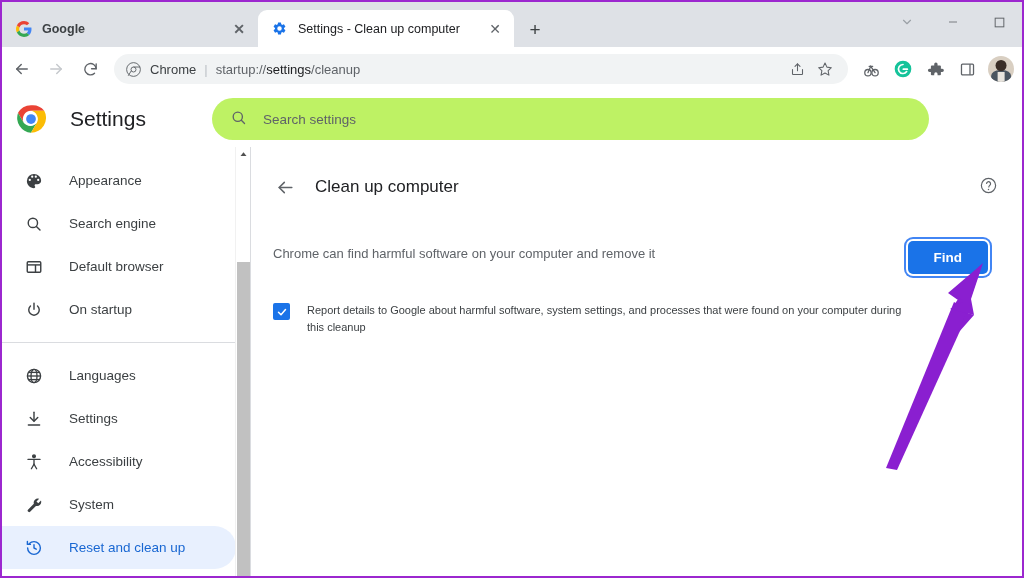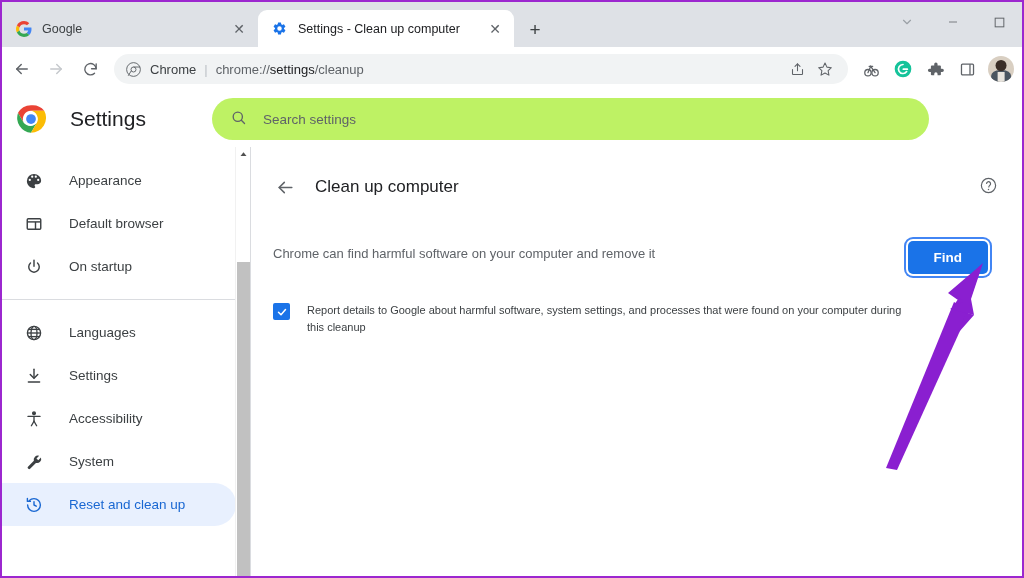--- a/index.html
+++ b/index.html
@@ -27,21 +27,21 @@
     position: relative;
     height: 37px;
     display: flex; align-items: center;
     padding: 0 10px 0 14px;
     gap: 10px;
     font-size: 13px;
     color: #3c4043;
     border-radius: 9px 9px 0 0;
     cursor: default;
   }
-  .tab.inactive { width: 256px; color: #3c4043; }
+  .tab.inactive { width: 256px; color: #3c4043; font-weight: bold; }
   .tab.active {
     width: 256px;
     background: #ffffff;
     color: #202124;
   }
   .tab-favicon { width: 16px; height: 16px; flex: 0 0 16px; position: relative; }
   .tab-title {
     flex: 1 1 auto; white-space: nowrap; overflow: hidden;
     text-overflow: ellipsis; font-size: 12.5px;
   }
@@ -281,21 +281,21 @@
       <span class="omni-icon">
         <svg width="15" height="15" viewBox="0 0 48 48">
           <circle cx="24" cy="24" r="22" fill="none" stroke="#5f6368" stroke-width="3"></circle>
           <circle cx="24" cy="24" r="8" fill="none" stroke="#5f6368" stroke-width="3"></circle>
           <line x1="24" y1="16" x2="45" y2="16" stroke="#5f6368" stroke-width="3"></line>
           <line x1="17" y1="28" x2="7" y2="44" stroke="#5f6368" stroke-width="3"></line>
         </svg>
       </span>
       <span class="omni-chip">Chrome</span>
       <span class="omni-sep">|</span>
-      <span class="omni-url"><span>chrome://</span><span class="strong">settings</span><span>/cleanup</span></span>
+      <span class="omni-url"><span>startup://</span><span class="strong">settings</span><span>/cleanup</span></span>
       <span class="omni-actions">
         <span class="omni-act">
           <svg width="15" height="15" viewBox="0 0 24 24" fill="none" stroke="#5f6368" stroke-width="1.7" stroke-linecap="round" stroke-linejoin="round">
               <path d="M4 12v7a1 1 0 001 1h14a1 1 0 001-1v-7"></path>
               <polyline points="12 3 12 14"></polyline>
               <polyline points="8 7 12 3 16 7"></polyline>
             </svg>
         </span>
         <span class="omni-act">
           <svg width="16" height="16" viewBox="0 0 24 24" fill="none" stroke="#5f6368" stroke-width="1.6" stroke-linejoin="round">
@@ -368,20 +368,29 @@
         <div class="sb-item">
           <span class="sb-ico">
             <svg width="18" height="18" viewBox="0 0 24 24" fill="#3c4043">
                 <path d="M12 2.5A9.5 9.5 0 002.5 12c0 5.25 4.25 9.5 9.5 9.5.9 0 1.6-.72 1.6-1.6 0-.41-.16-.78-.42-1.06a1.57 1.57 0 01-.4-1.04c0-.88.71-1.6 1.6-1.6h1.87A4.75 4.75 0 0021.5 11.5c0-4.97-4.25-9-9.5-9zM6.4 12a1.5 1.5 0 110-3 1.5 1.5 0 010 3zm3.2-4.2a1.5 1.5 0 110-3 1.5 1.5 0 010 3zm4.8 0a1.5 1.5 0 110-3 1.5 1.5 0 010 3zm3.2 4.2a1.5 1.5 0 110-3 1.5 1.5 0 010 3z"></path>
               </svg>
           </span>
           <span>Appearance</span>
         </div>
         <div class="sb-item">
           <span class="sb-ico">
+            <svg width="18" height="18" viewBox="0 0 24 24" fill="none" stroke="#3c4043" stroke-width="1.9" stroke-linecap="round">
+                <circle cx="10.5" cy="10.5" r="6.2"></circle>
+                <line x1="15.2" y1="15.2" x2="20" y2="20"></line>
+              </svg>
+          </span>
+          <span>Search engine</span>
+        </div>
+        <div class="sb-item">
+          <span class="sb-ico">
             <svg width="18" height="18" viewBox="0 0 24 24" fill="none" stroke="#3c4043" stroke-width="1.9">
                 <rect x="3" y="5" width="18" height="14" rx="1.4"></rect>
                 <line x1="3" y1="9.2" x2="21" y2="9.2"></line>
                 <line x1="14" y1="9.2" x2="14" y2="19"></line>
               </svg>
           </span>
           <span>Default browser</span>
         </div>
         <div class="sb-item">
           <span class="sb-ico">

